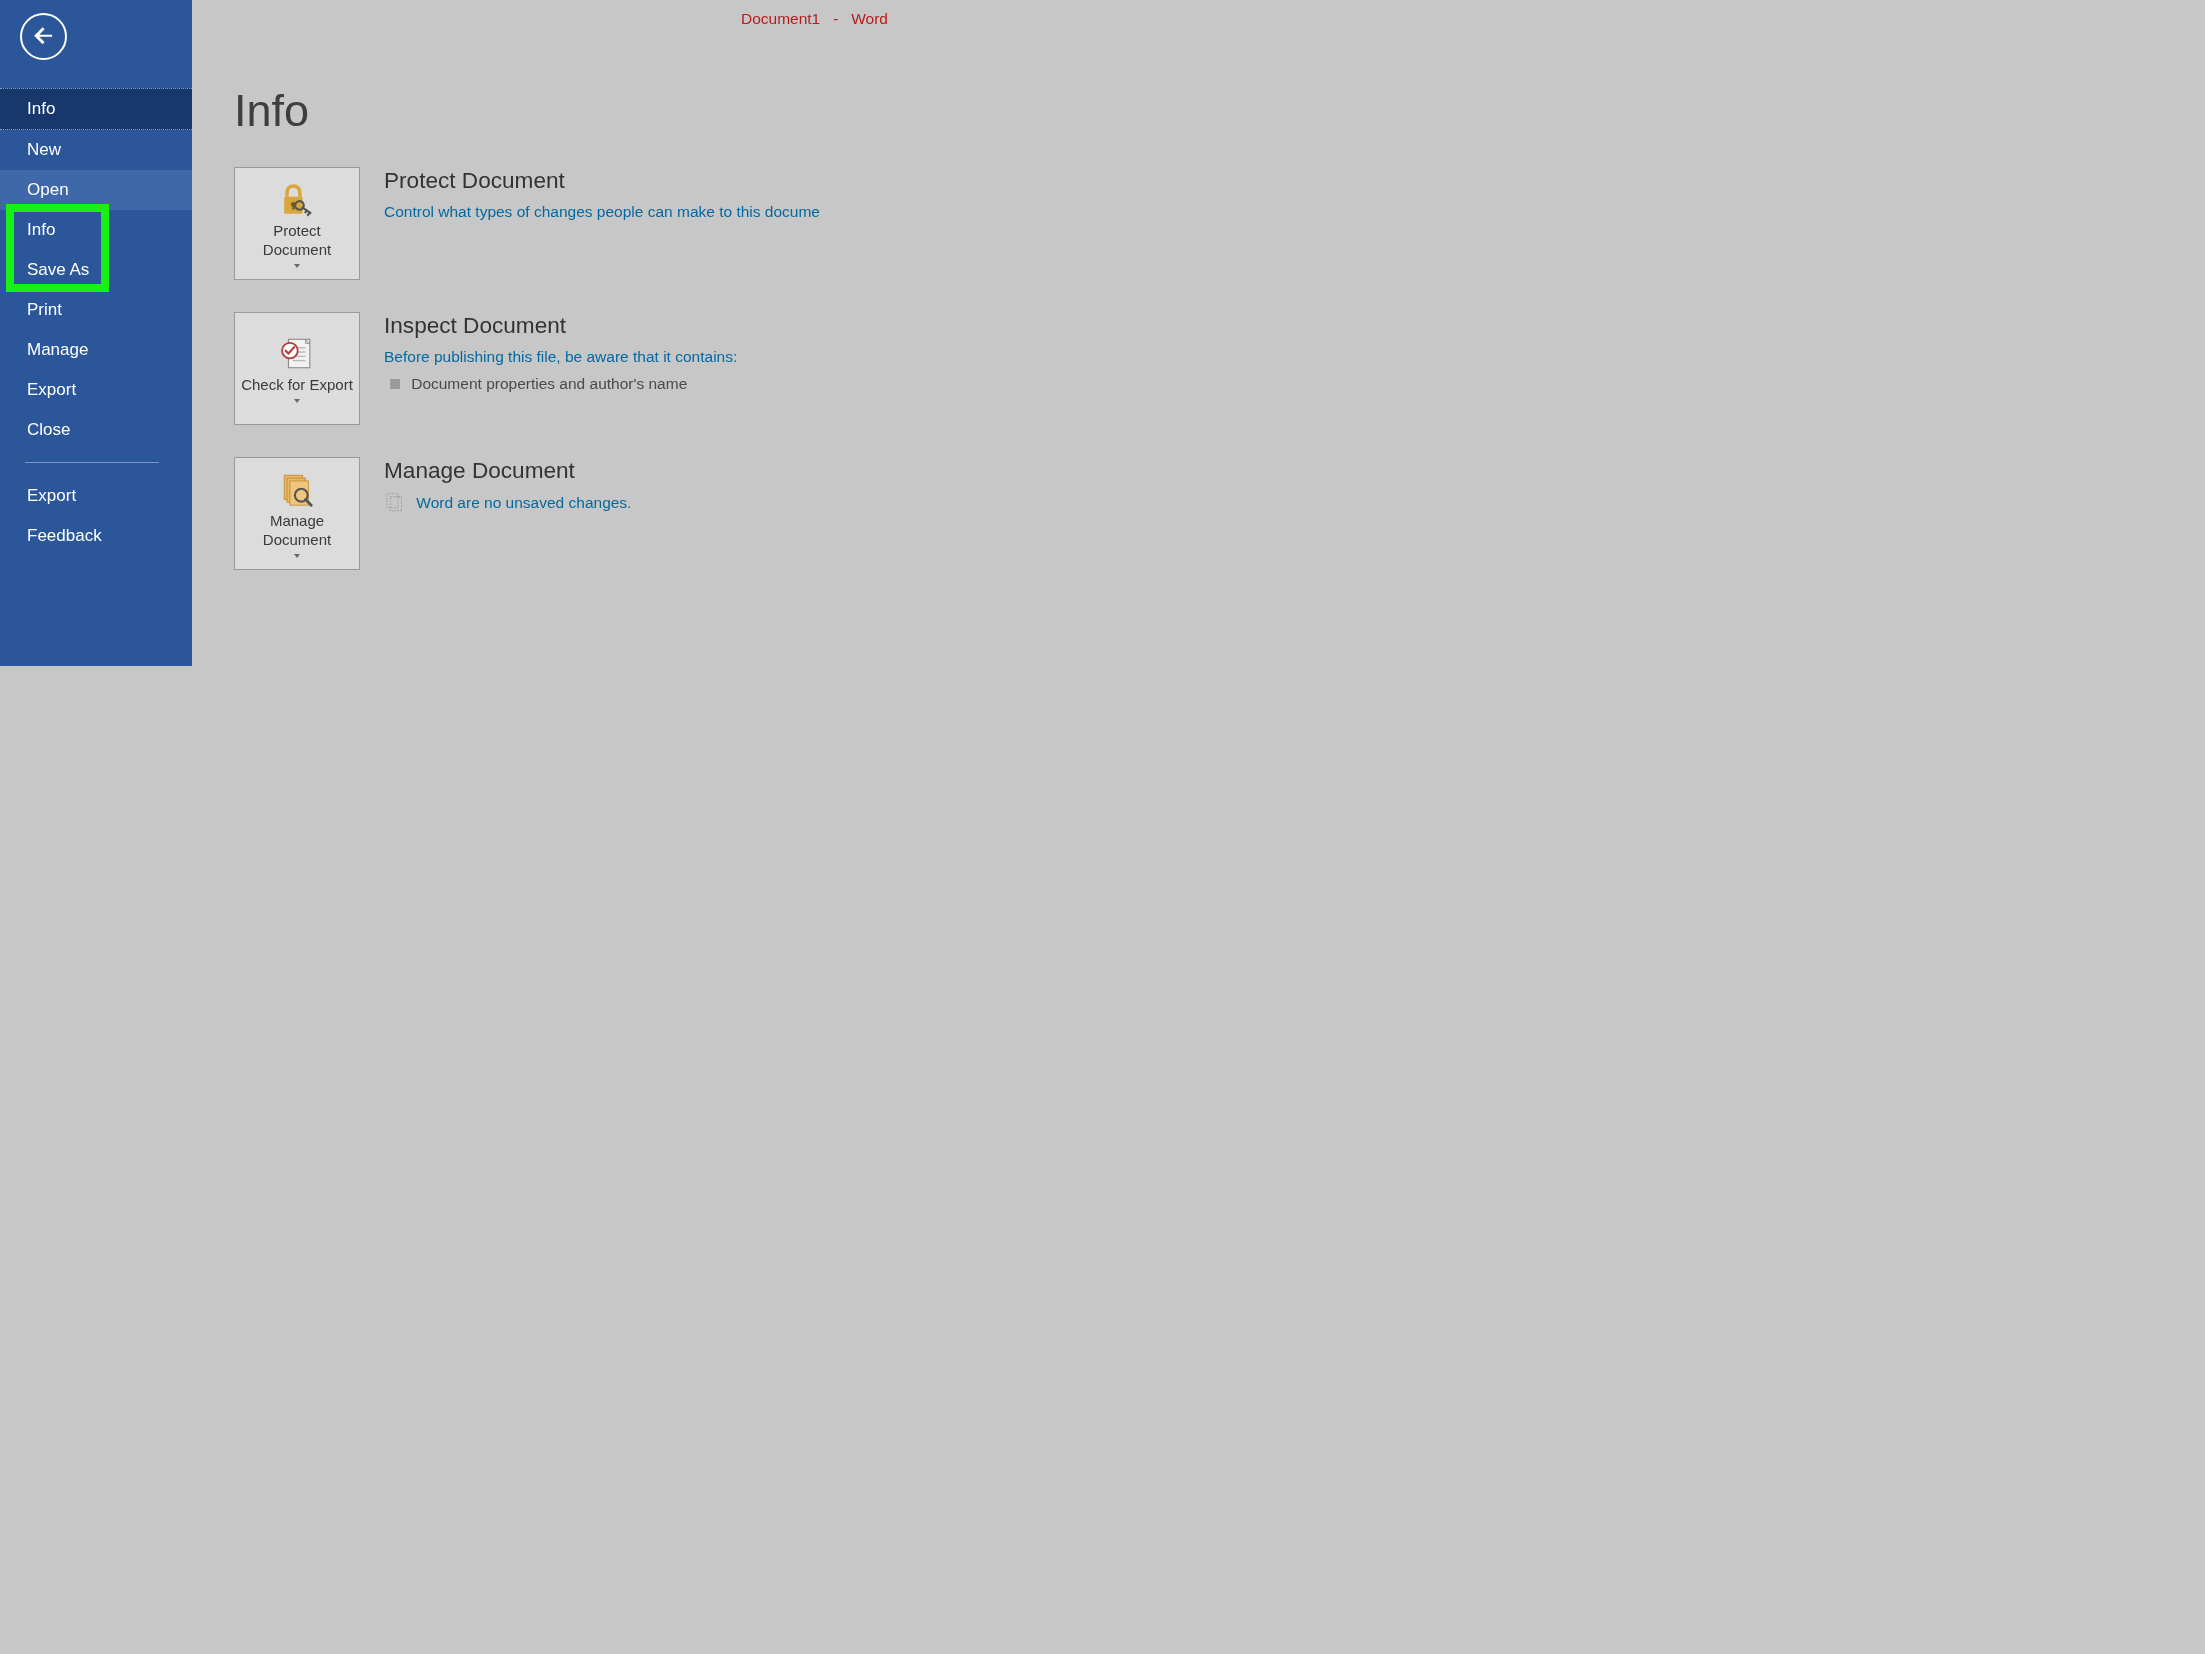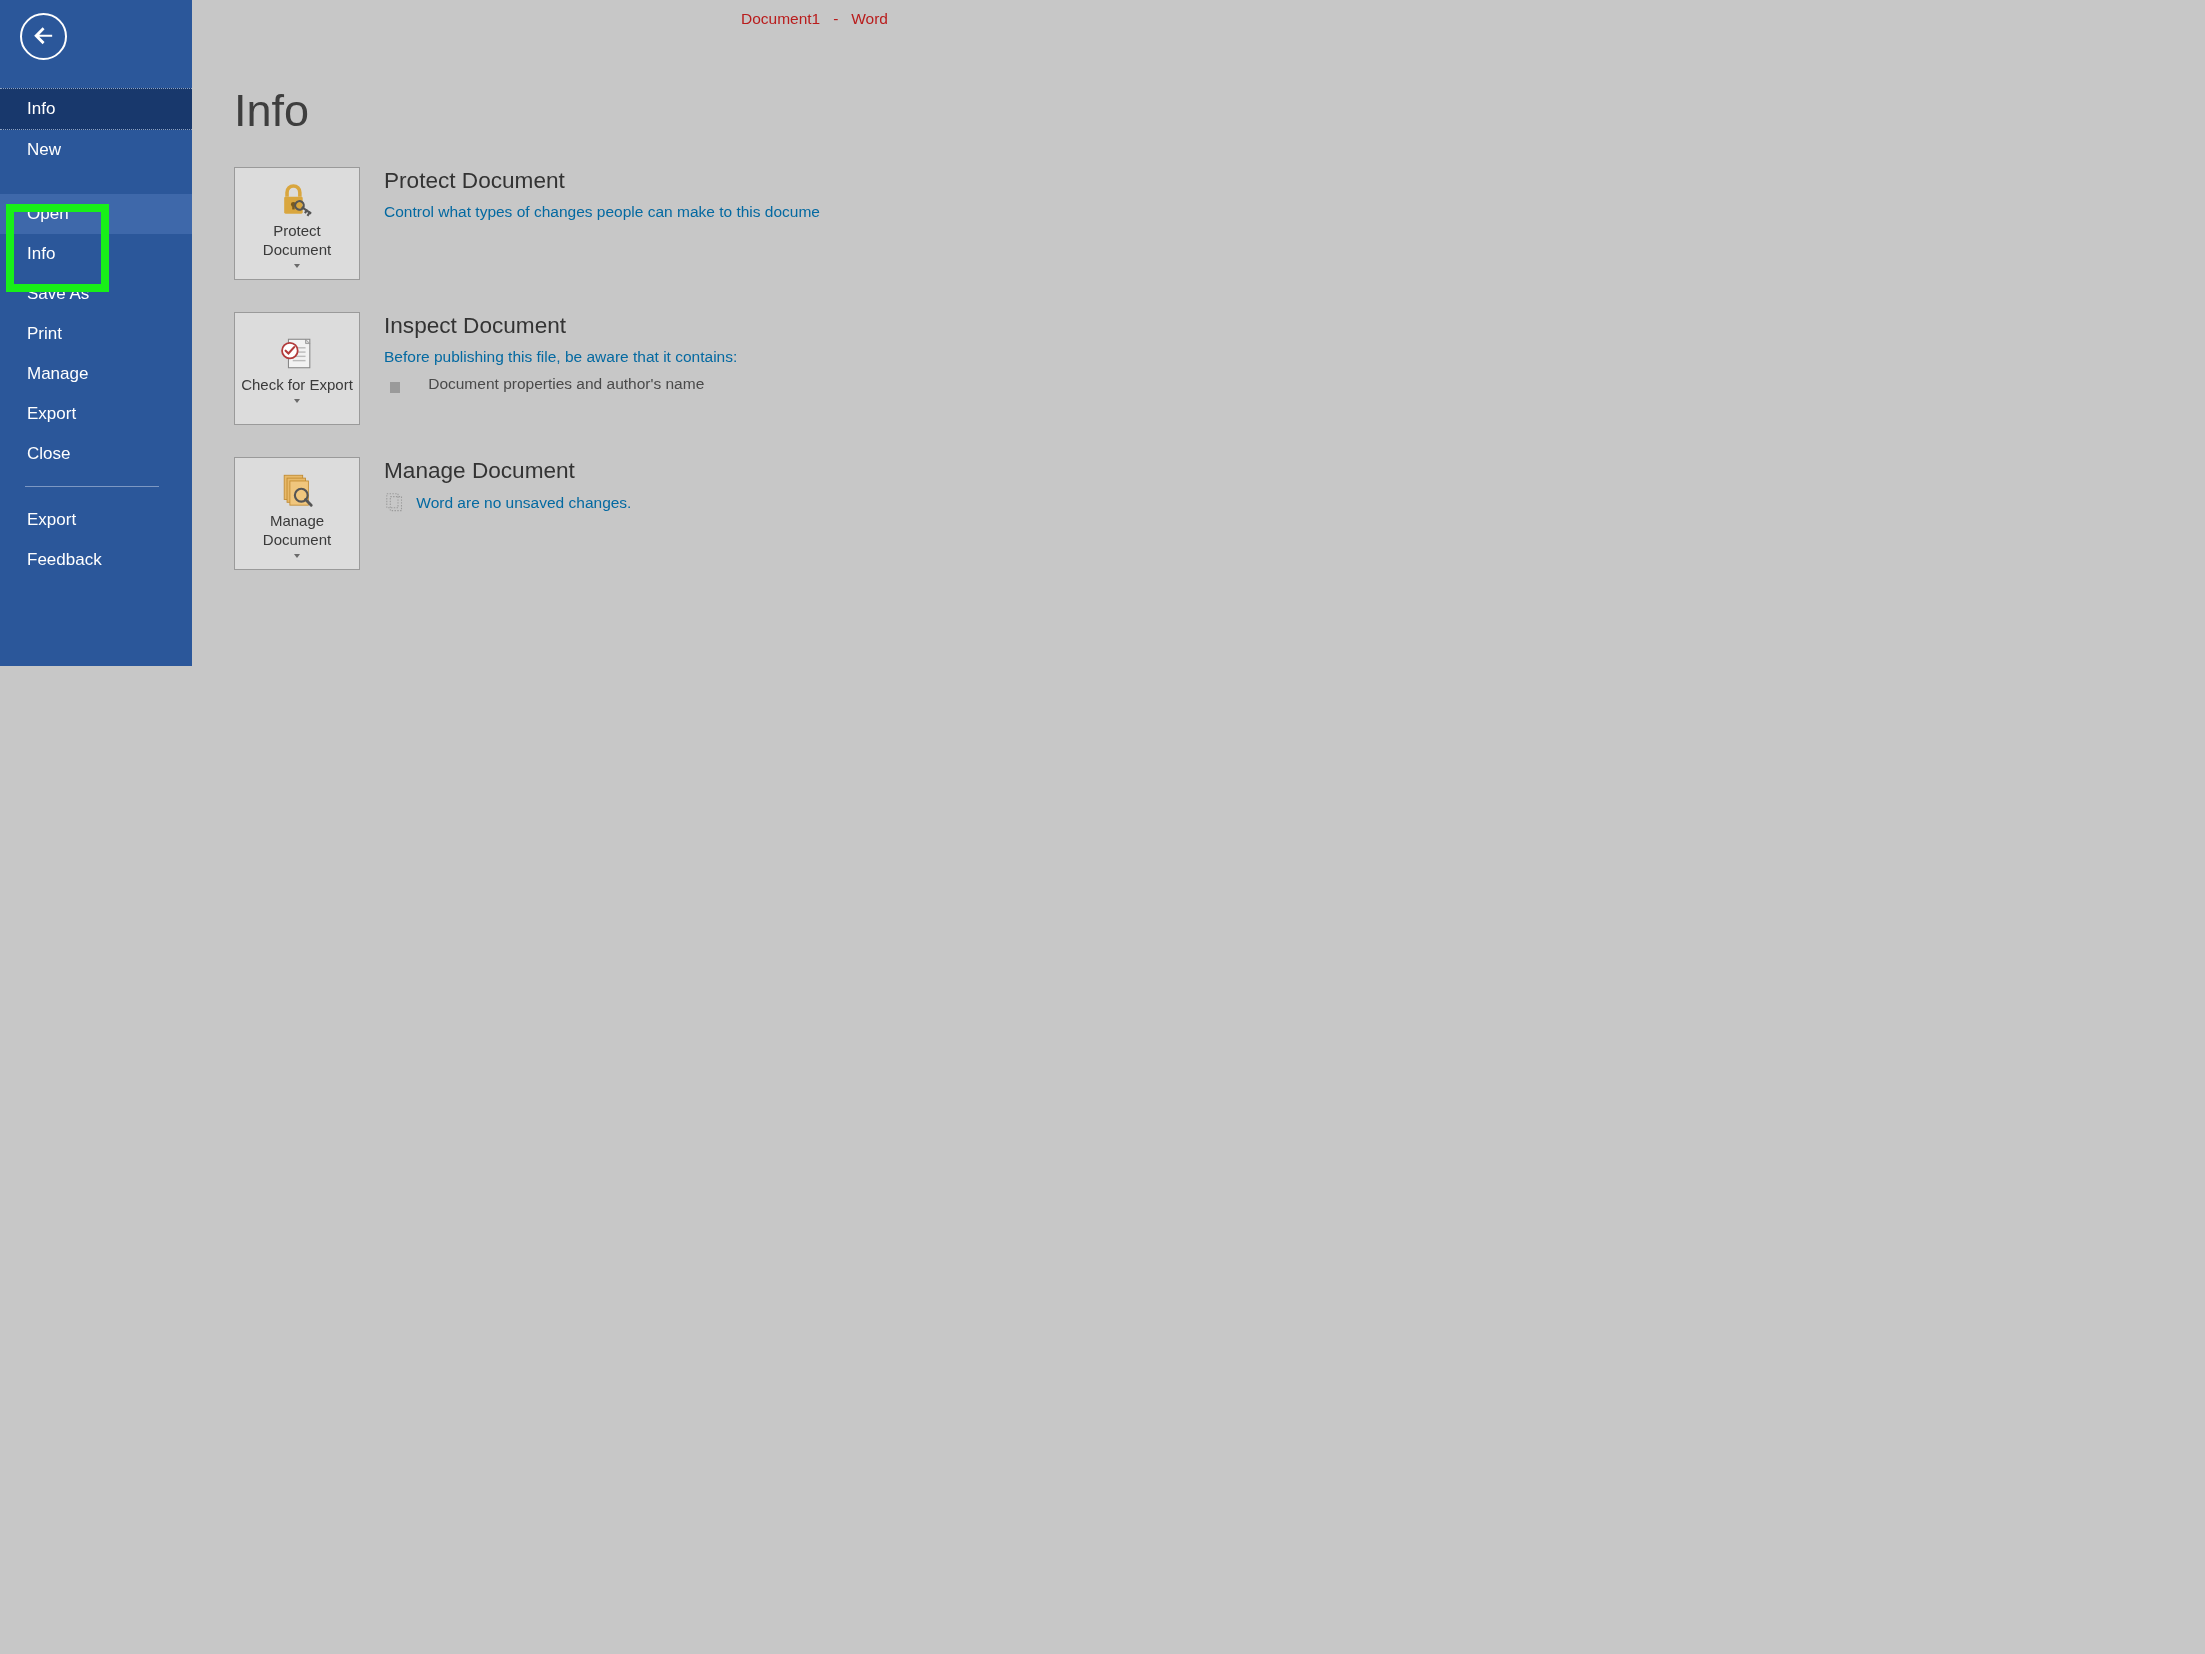--- a/index.html
+++ b/index.html
@@ -52,21 +52,20 @@
     font-weight: 300;
     position: relative;
   }
   .nav-item.active {
     background: #18386c;
     border-top: 0.7px dotted #8aa0c2;
     border-bottom: 0.7px dotted #8aa0c2;
   }
   .nav-item.hover {
     background: #3e68aa;
-    margin-top: 24px;
   }
   .highlight-box {
     position: absolute;
     border: 8.5px solid #18f018;
     pointer-events: none;
     z-index: 5;
   }
   .nav-divider {
     border: none;
     border-top: 0.7px solid #7d98c3;
@@ -144,22 +143,22 @@
   }
   .section-desc {
     font-size: 15.5px;
     color: #0369a1;
     font-weight: 300;
     line-height: 1.4;
     white-space: nowrap;
   }
   .bullet-row {
     display: flex;
-    align-items: flex-end;
-    gap: 28px;
+    align-items: center;
+    gap: 11px;
     margin-top: 7px;
   }
   .bullet-sq {
     width: 10.6px; height: 10.6px;
     background: #9a9a9a;
     margin-left: 5.6px;
     flex-shrink: 0;
   }
   .bullet-text {
     font-size: 15.5px;

